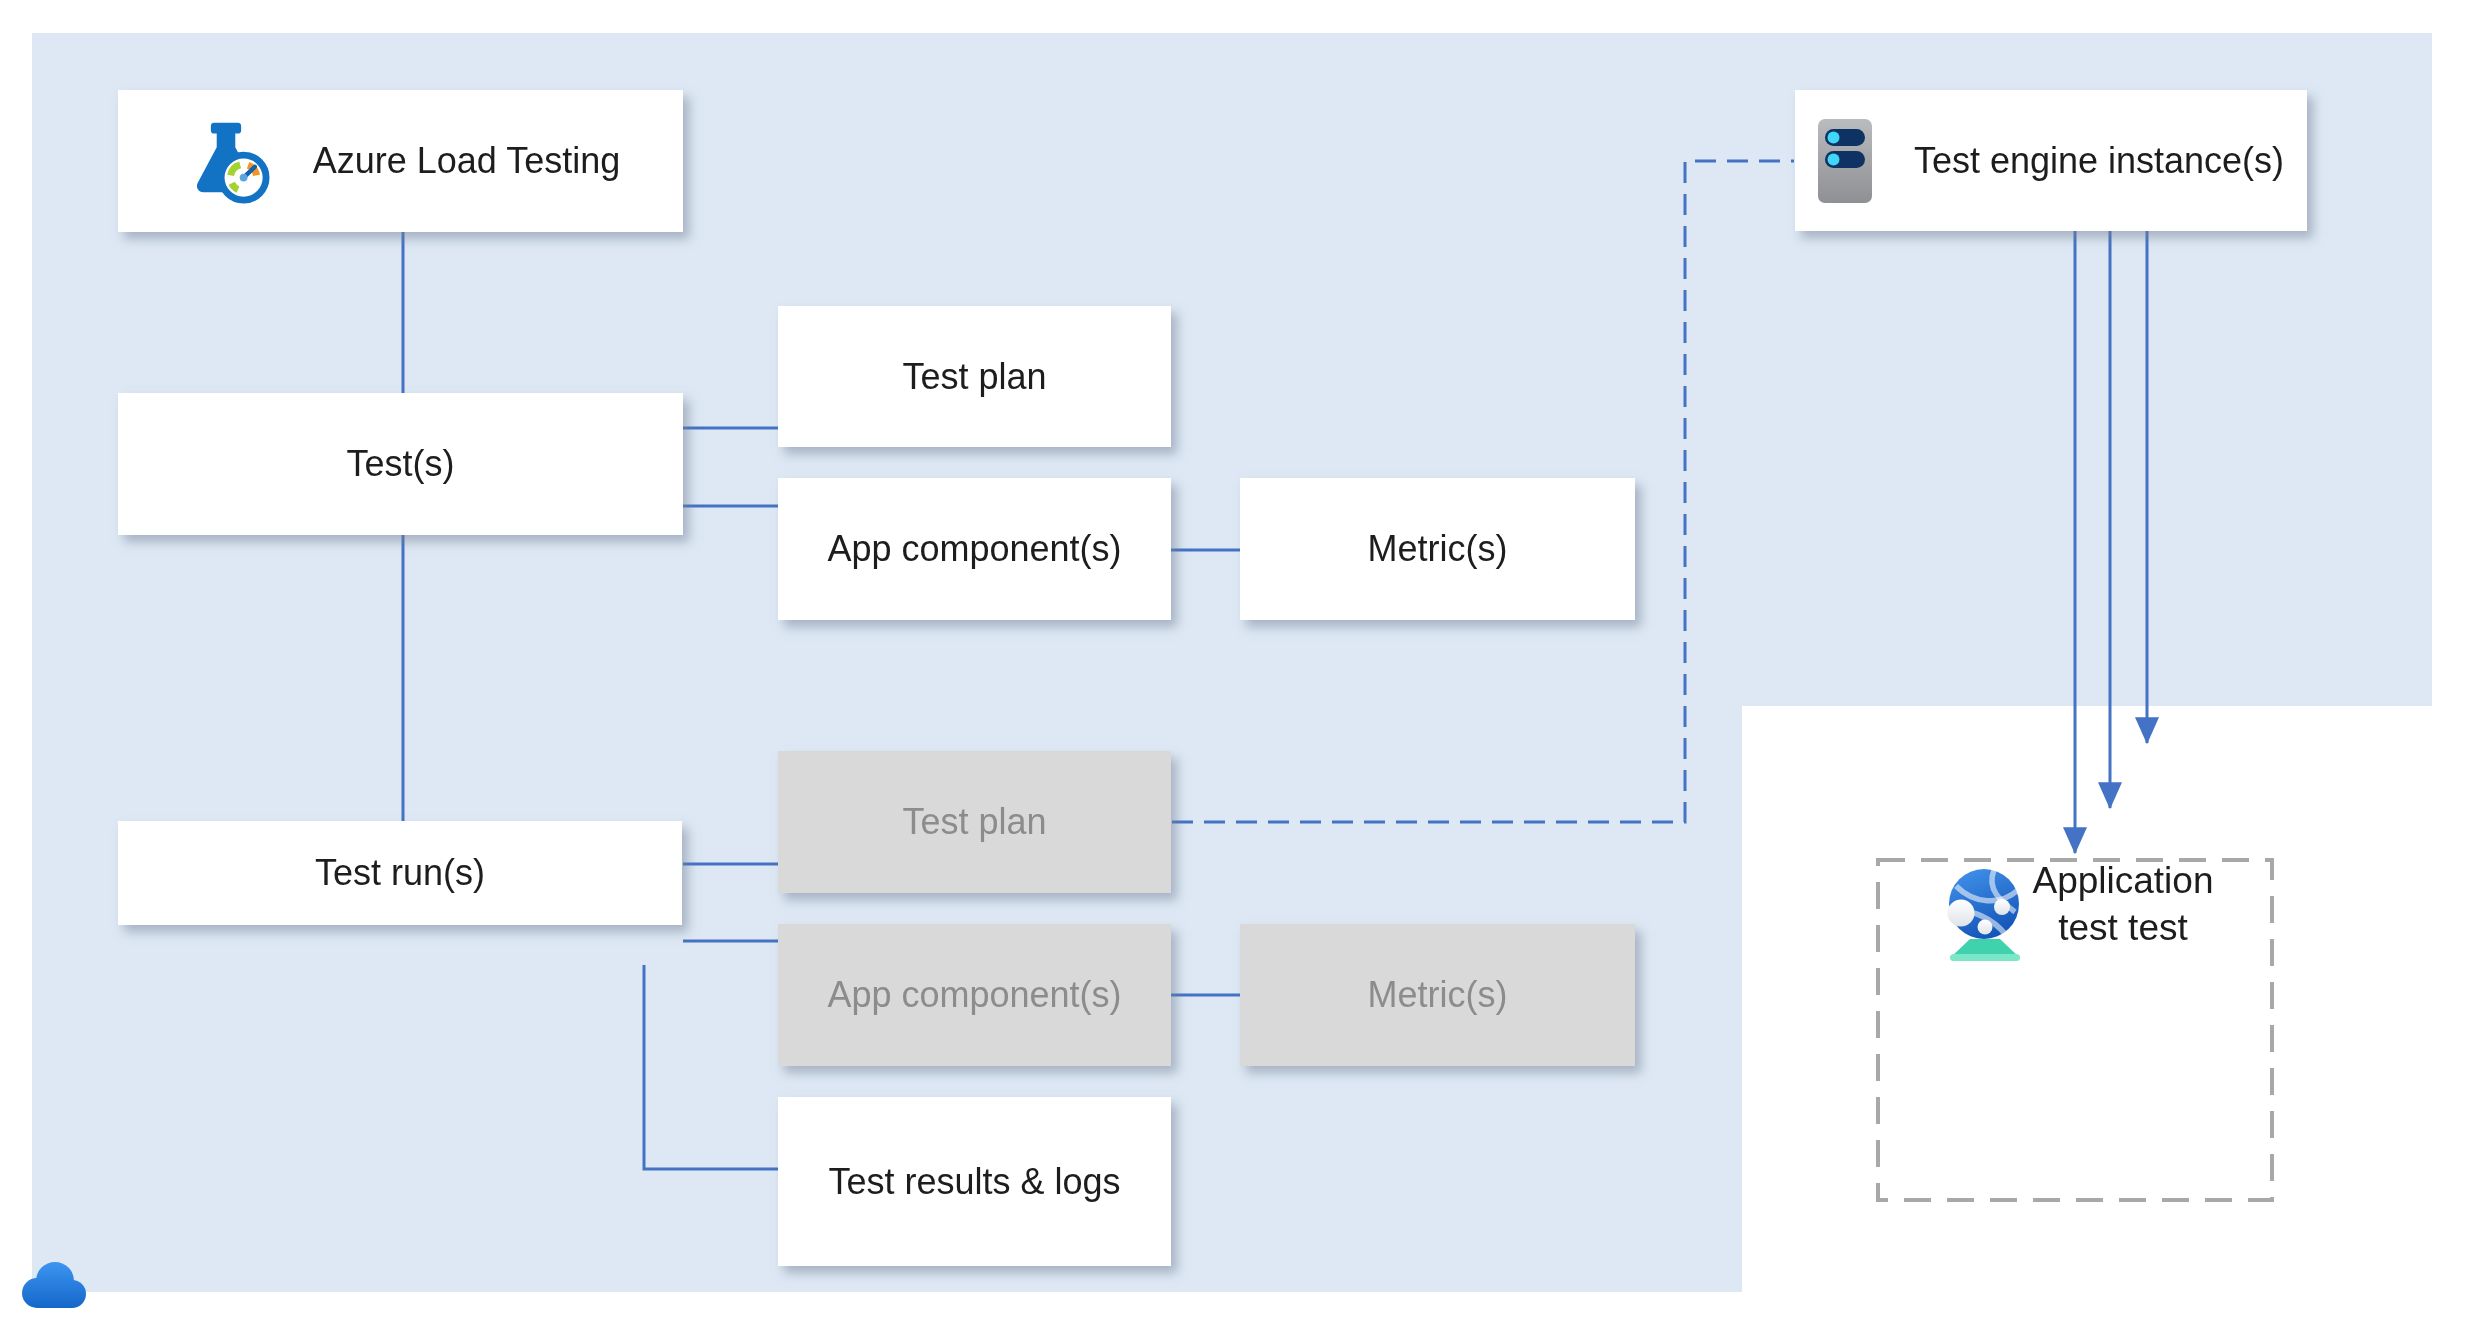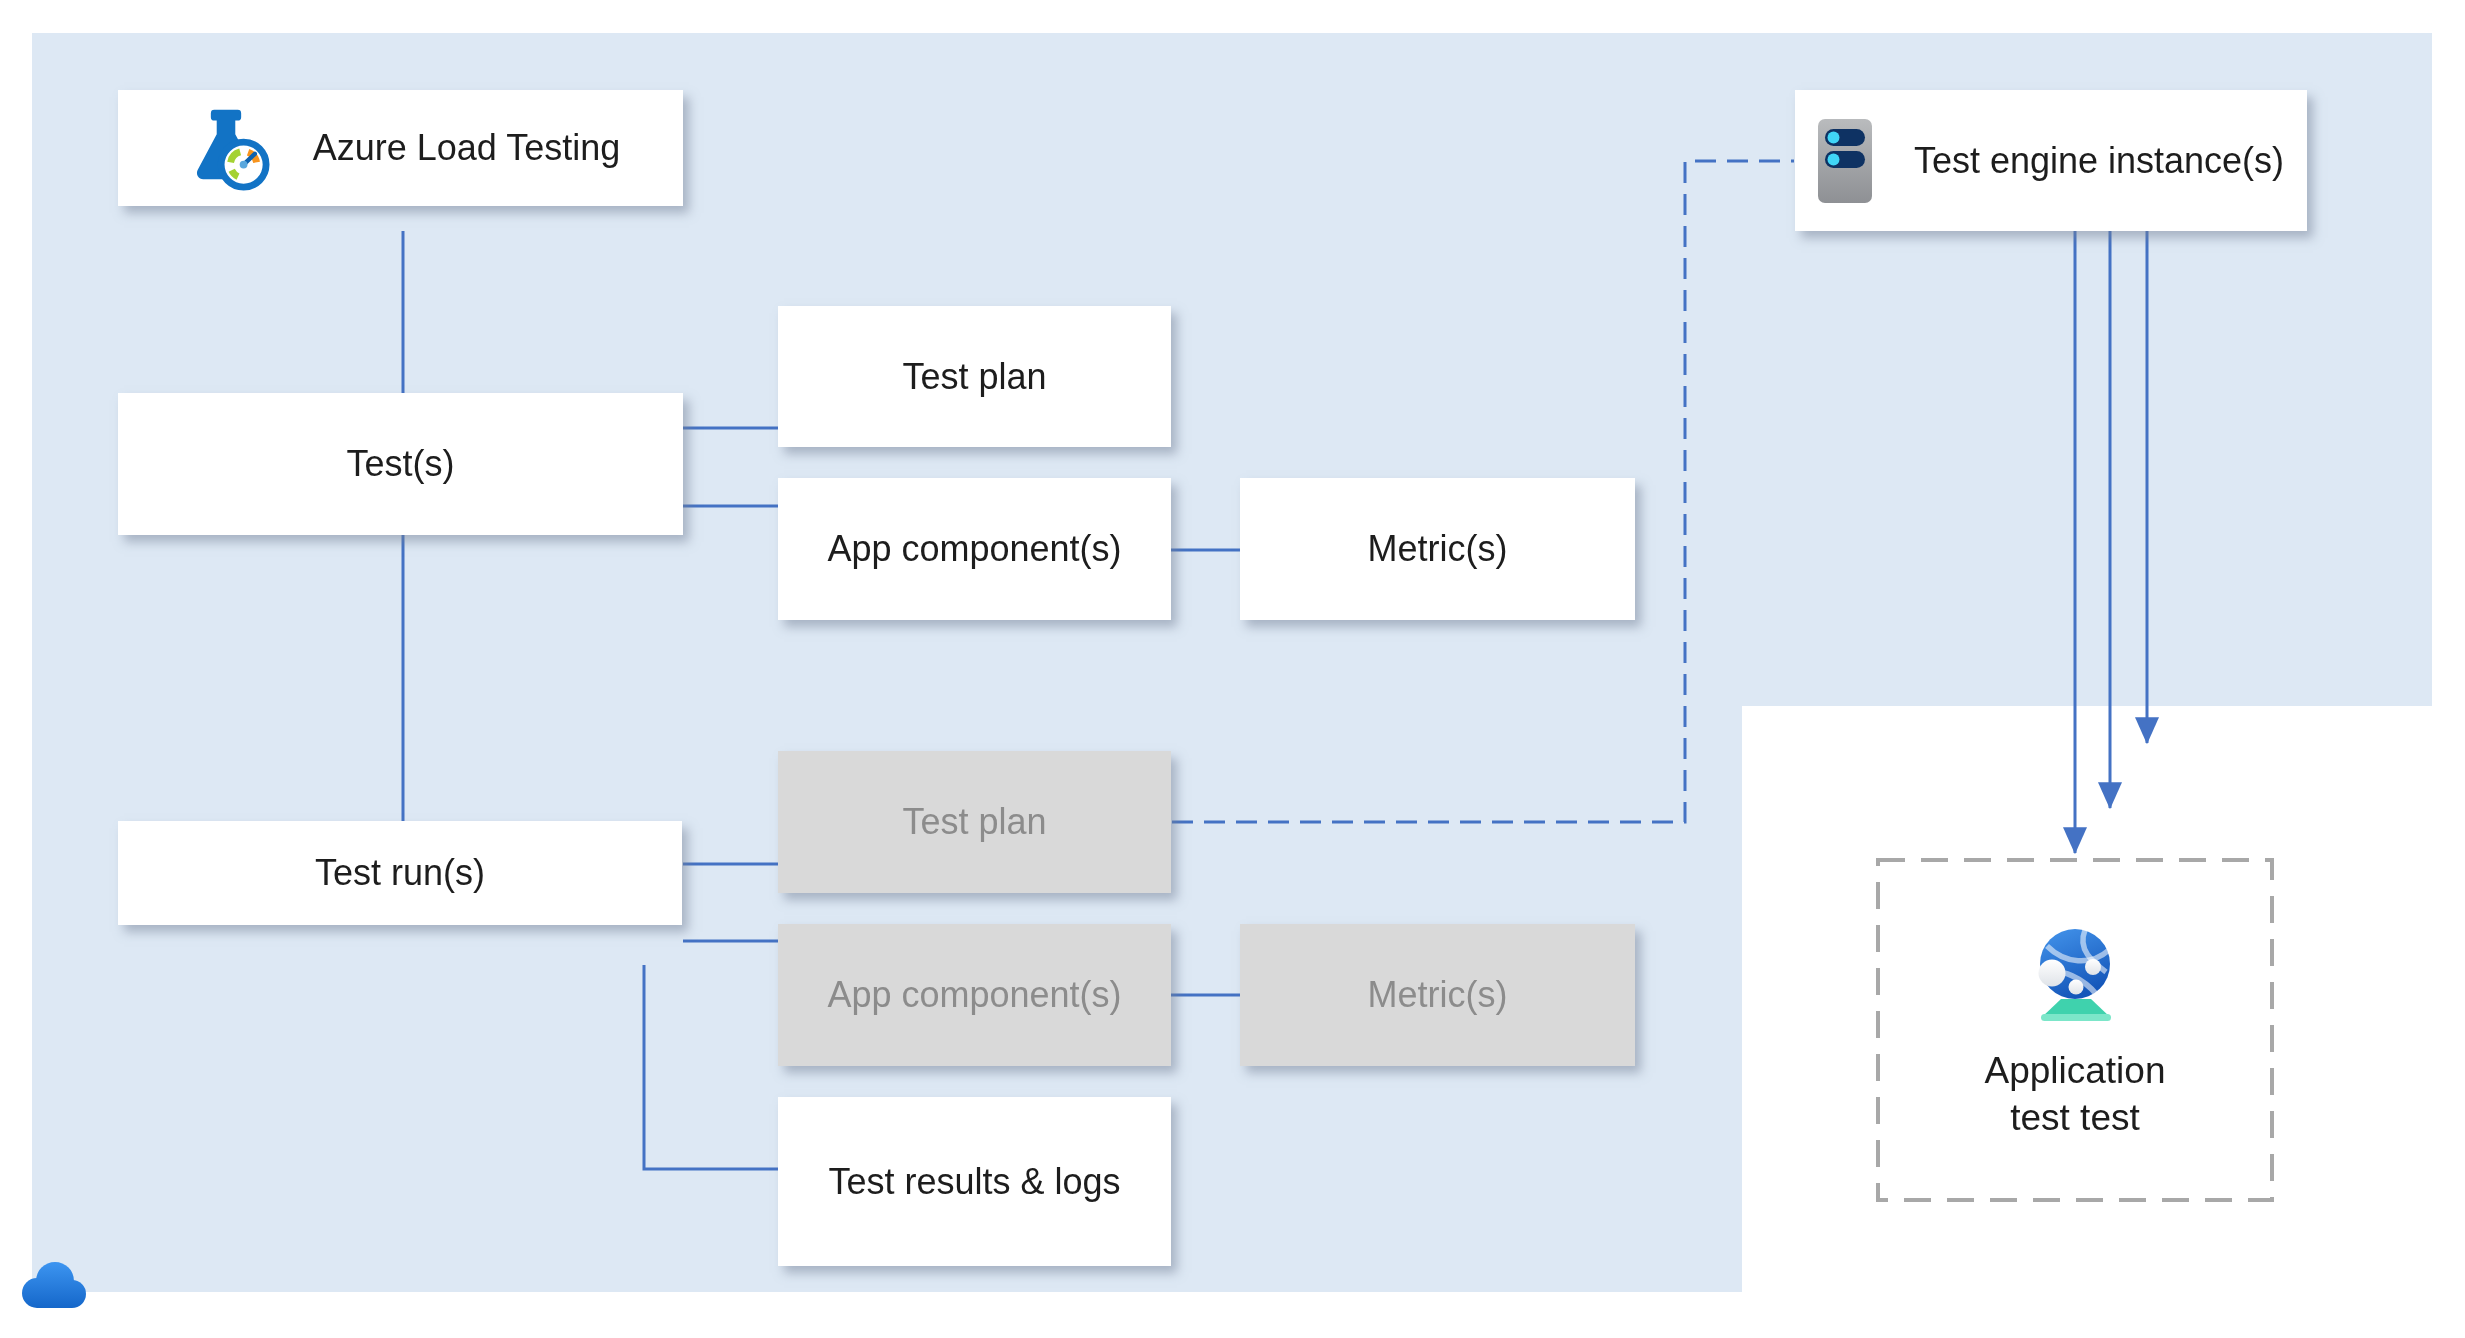--- a/index.html
+++ b/index.html
@@ -22,21 +22,21 @@
   .node{
     position:absolute;display:flex;align-items:center;justify-content:center;
     background:var(--node-white);color:var(--text-dark);
     box-shadow:6px 7px 10px rgba(115,128,150,0.5);
     font-size:36px;line-height:1.2;white-space:nowrap;
   }
   .node.gray{background:var(--node-gray);color:var(--node-gray-text);}
   .node.icon-left{gap:42px;}
   .aut-box{
     position:absolute;left:1876px;top:858px;width:398px;height:344px;
-    display:flex;flex-direction:column;align-items:center;justify-content:center;
+    display:flex;flex-direction:row;justify-content:center;
     background:transparent;color:var(--text-dark);font-size:37px;
   }
   .aut-border{position:absolute;left:0;top:0;}
   .aut-label{position:relative;text-align:center;line-height:1.26;}
   .icon{flex:0 0 auto;display:block;}
   #cloud-corner{position:absolute;left:14px;top:1256px;}
 </style>
 </head>
 <body>
 
@@ -67,21 +67,21 @@
 
     <polyline class="conn" points="644,965 644,1169 779,1169"></polyline>
 
     <polyline class="conn-dashed" points="1172,822 1685,822 1685,161 1794,161"></polyline>
 
     <line class="conn" x1="2075" y1="231" x2="2075" y2="853" marker-end="url(#ah)"></line>
     <line class="conn" x1="2110" y1="231" x2="2110" y2="808" marker-end="url(#ah)"></line>
     <line class="conn" x1="2147" y1="231" x2="2147" y2="743" marker-end="url(#ah)"></line>
   </svg>
 
-  <div class="node icon-left" style="left:118px;top:90px;width:565px;height:116px;">
+  <div class="node icon-left" style="left:118px;top:90px;width:565px;height:142px;">
     <svg class="icon" width="90" height="88" viewBox="0 0 92 90">
       <path d="M34 6 h24 a3.5 3.5 0 0 1 3.5 3.5 v4 a3.5 3.5 0 0 1 -3.5 3.5 h-2.5 v14 l19.5 36.5 a6.5 6.5 0 0 1 -5.7 9.5 H22.7 a6.5 6.5 0 0 1 -5.7 -9.5 L36.5 31 V17 H34 a3.5 3.5 0 0 1 -3.5 -3.5 v-4 A3.5 3.5 0 0 1 34 6 z" fill="#1273c5"></path>
       <circle cx="64" cy="62" r="23" fill="#ffffff" stroke="#1273c5" stroke-width="7"></circle>
       <path d="M68.6 49.3 A13.5 13.5 0 0 1 77.3 59.7" stroke="#f7941e" stroke-width="7" fill="none"></path>
       <path d="M50.7 59.7 A13.5 13.5 0 0 1 60.5 49.0" stroke="#a4d233" stroke-width="7" fill="none"></path>
       <path d="M58.3 74.2 A13.5 13.5 0 0 1 51.8 67.7" stroke="#a4d233" stroke-width="7" fill="none"></path>
       <line x1="64" y1="62" x2="75.5" y2="51" stroke="#0e62ae" stroke-width="4.5" stroke-linecap="round"></line>
       <circle cx="64" cy="62" r="4" fill="#5aa7dd"></circle>
     </svg>
     <span>Azure Load Testing</span>

